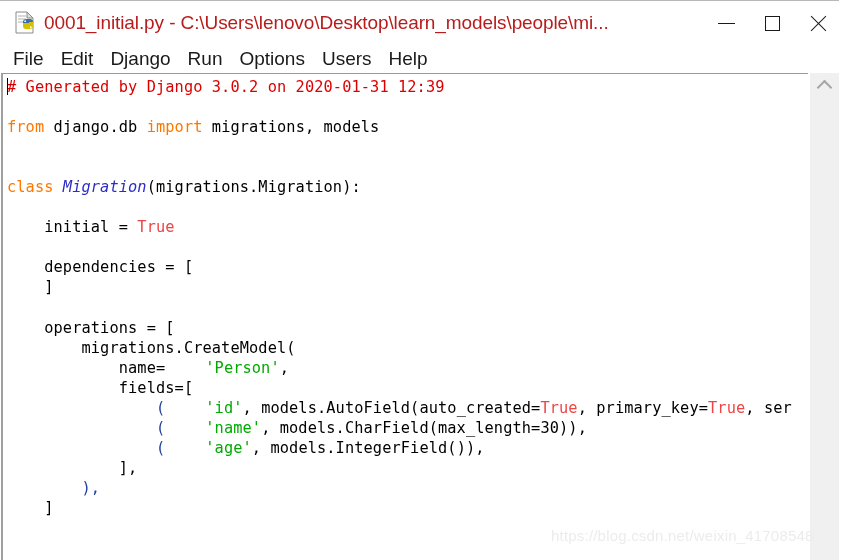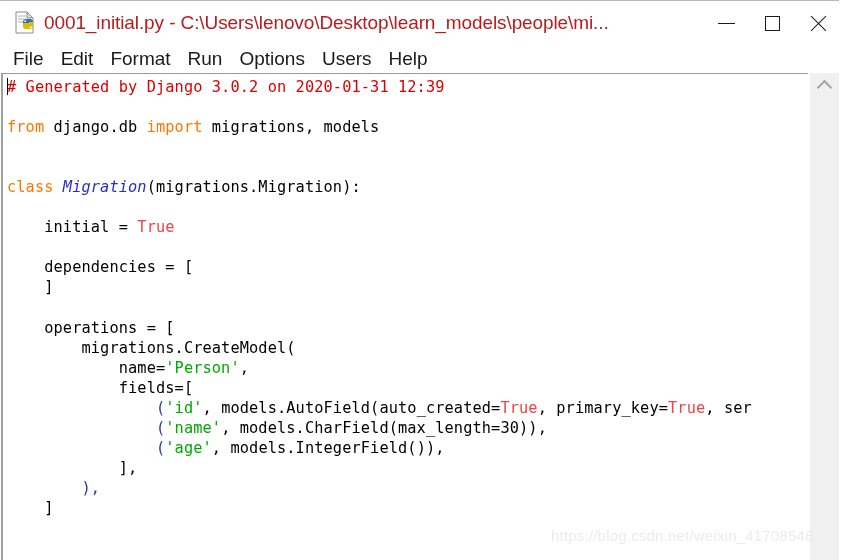--- a/index.html
+++ b/index.html
@@ -147,21 +147,21 @@
     color: #000000;
     white-space: pre;
     letter-spacing: 0.1px;
   }
   #code .ln { display: block; height: 20.05px; padding-left: 4px; }
 
   .c-comment  { color: #dd0000; }
   .c-keyword  { color: #ff7700; }
   .c-builtin  { color: #ef4444; }
   .c-class    { color: #2b2bc8; font-style: italic; }
-  .c-string   { color: #00aa00; }
+  .c-string   { color: #00aa00; margin-left: 40px; }
   .c-paren    { color: #1f3f9f; }
   .c-plain    { color: #000000; }
 
   #caret {
     position: absolute;
     left: 4px;
     top: 4px;
     width: 1px;
     height: 17px;
     background: #000000;
@@ -239,21 +239,21 @@
         <span class="glyph"></span>
       </div>
     <div class="winbtn" id="btn-close">
         <span class="glyph"></span>
       </div>
   </div>
 
   <div id="menubar">
     <div class="menu-item">File</div>
     <div class="menu-item">Edit</div>
-    <div class="menu-item">Format</div>
+    <div class="menu-item">Django</div>
     <div class="menu-item">Run</div>
     <div class="menu-item">Options</div>
     <div class="menu-item">Users</div>
     <div class="menu-item">Help</div>
   </div>
 
   <div id="editor-wrap">
     <div id="editor-border">
       <div id="code"><span class="ln"><span class="c-comment"># Generated by Django 3.0.2 on 2020-01-31 12:39</span></span><span class="ln">&nbsp;</span><span class="ln"><span class="c-keyword">from </span><span class="c-plain">django.db </span><span class="c-keyword">import </span><span class="c-plain">migrations, models</span></span><span class="ln">&nbsp;</span><span class="ln">&nbsp;</span><span class="ln"><span class="c-keyword">class </span><span class="c-class">Migration</span><span class="c-plain">(migrations.Migration):</span></span><span class="ln">&nbsp;</span><span class="ln"><span class="c-plain">    initial = </span><span class="c-builtin">True</span></span><span class="ln">&nbsp;</span><span class="ln"><span class="c-plain">    dependencies = [</span></span><span class="ln"><span class="c-plain">    ]</span></span><span class="ln">&nbsp;</span><span class="ln"><span class="c-plain">    operations = [</span></span><span class="ln"><span class="c-plain">        migrations.CreateModel(</span></span><span class="ln"><span class="c-plain">            name=</span><span class="c-string">'Person'</span><span class="c-plain">,</span></span><span class="ln"><span class="c-plain">            fields=[</span></span><span class="ln"><span class="c-paren">                (</span><span class="c-string">'id'</span><span class="c-plain">, models.AutoField(auto_created=</span><span class="c-builtin">True</span><span class="c-plain">, primary_key=</span><span class="c-builtin">True</span><span class="c-plain">, ser</span></span><span class="ln"><span class="c-paren">                (</span><span class="c-string">'name'</span><span class="c-plain">, models.CharField(max_length=30)),</span></span><span class="ln"><span class="c-paren">                (</span><span class="c-string">'age'</span><span class="c-plain">, models.IntegerField()),</span></span><span class="ln"><span class="c-plain">            ],</span></span><span class="ln"><span class="c-paren">        ),</span></span><span class="ln"><span class="c-plain">    ]</span></span></div>
       <div id="caret"></div>

